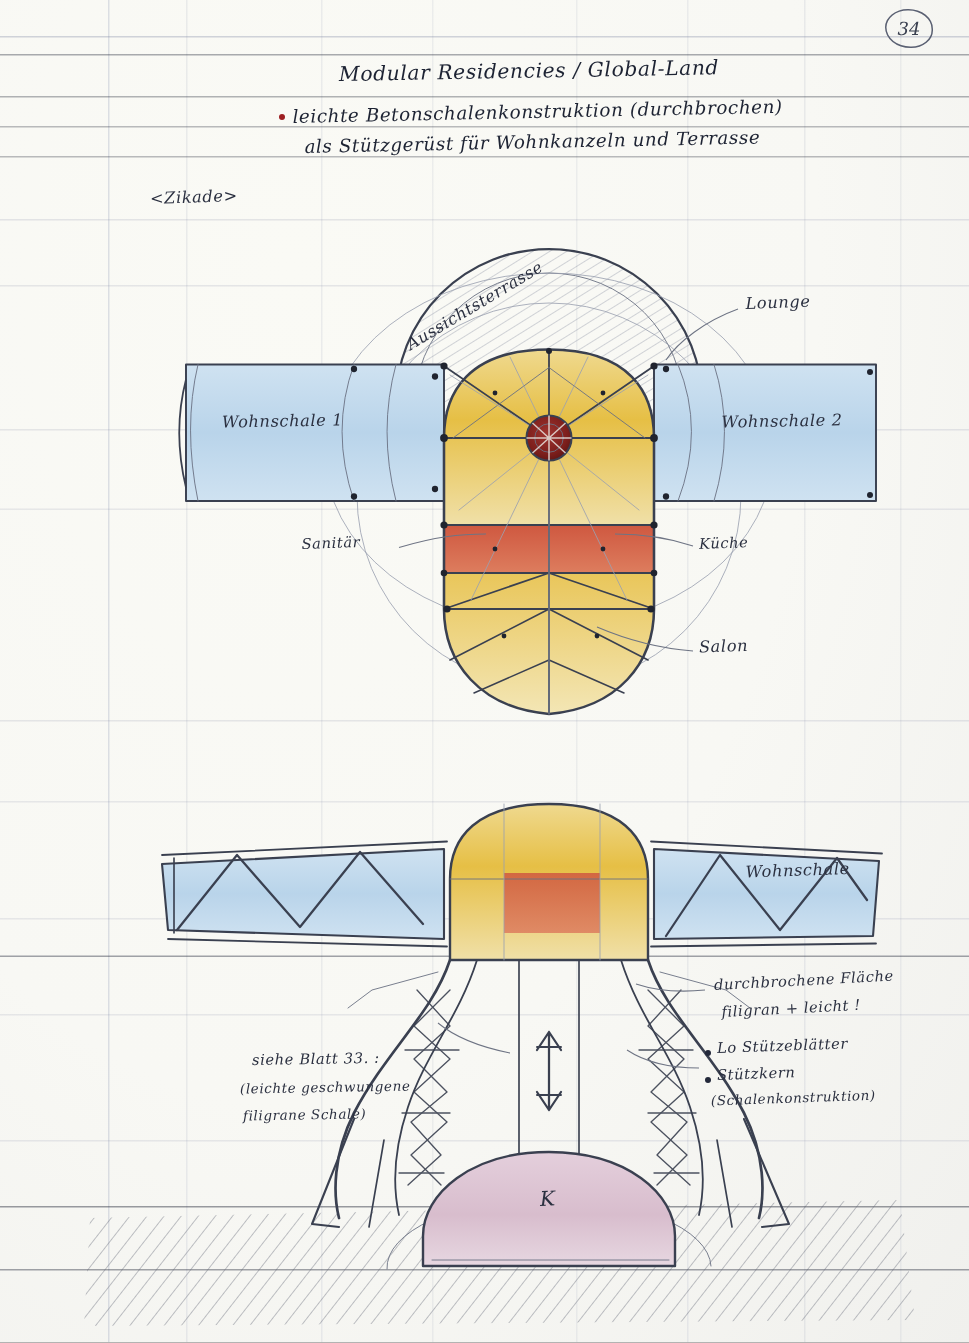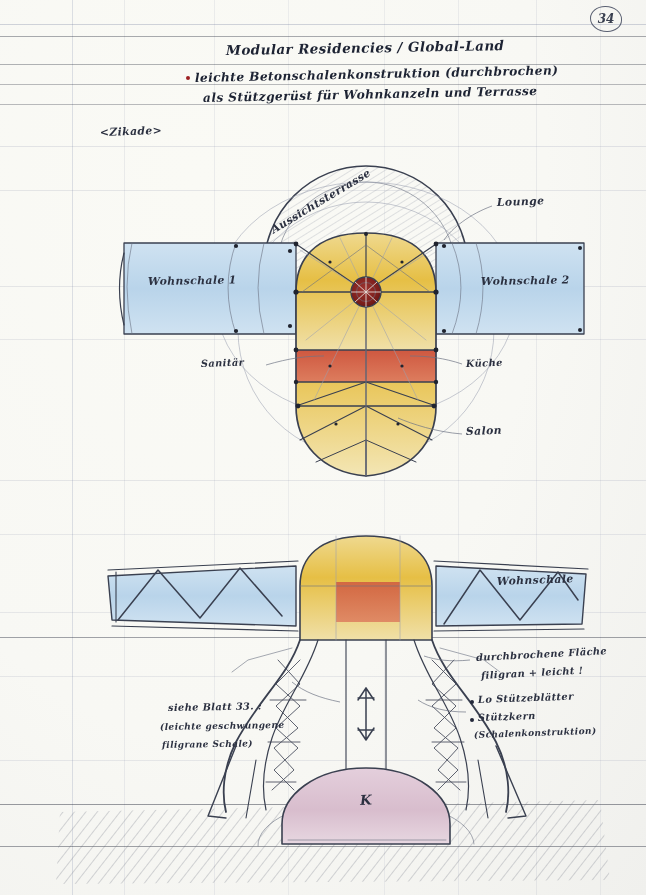--- a/index.html
+++ b/index.html
@@ -1,20 +1,19 @@
 <!DOCTYPE html>
 <html><head>
 <meta charset="utf-8">
 <style>
   html,body{margin:0;padding:0;background:#6b6b6b;}
   #sheet{
     position:relative;width:646px;height:895px;overflow:hidden;
     background:#fdfdfb;
     font-family:"Liberation Serif", serif;
-    font-weight:bold;
   }
   
   .paper-tint{position:absolute;inset:0;
     background:
       radial-gradient(ellipse at 30% 20%, rgba(250,250,245,1) 0%, rgba(248,248,244,1) 55%, rgba(240,240,237,1) 100%);
   }
   .vrule{position:absolute;top:0;bottom:0;width:1px;background:rgba(150,160,185,.30);}
   .constr{position:absolute;background:rgba(120,130,160,.33);}
   .constr.h{left:0;right:0;height:1px;}
   .hardline{position:absolute;background:rgba(40,45,60,.78);}

